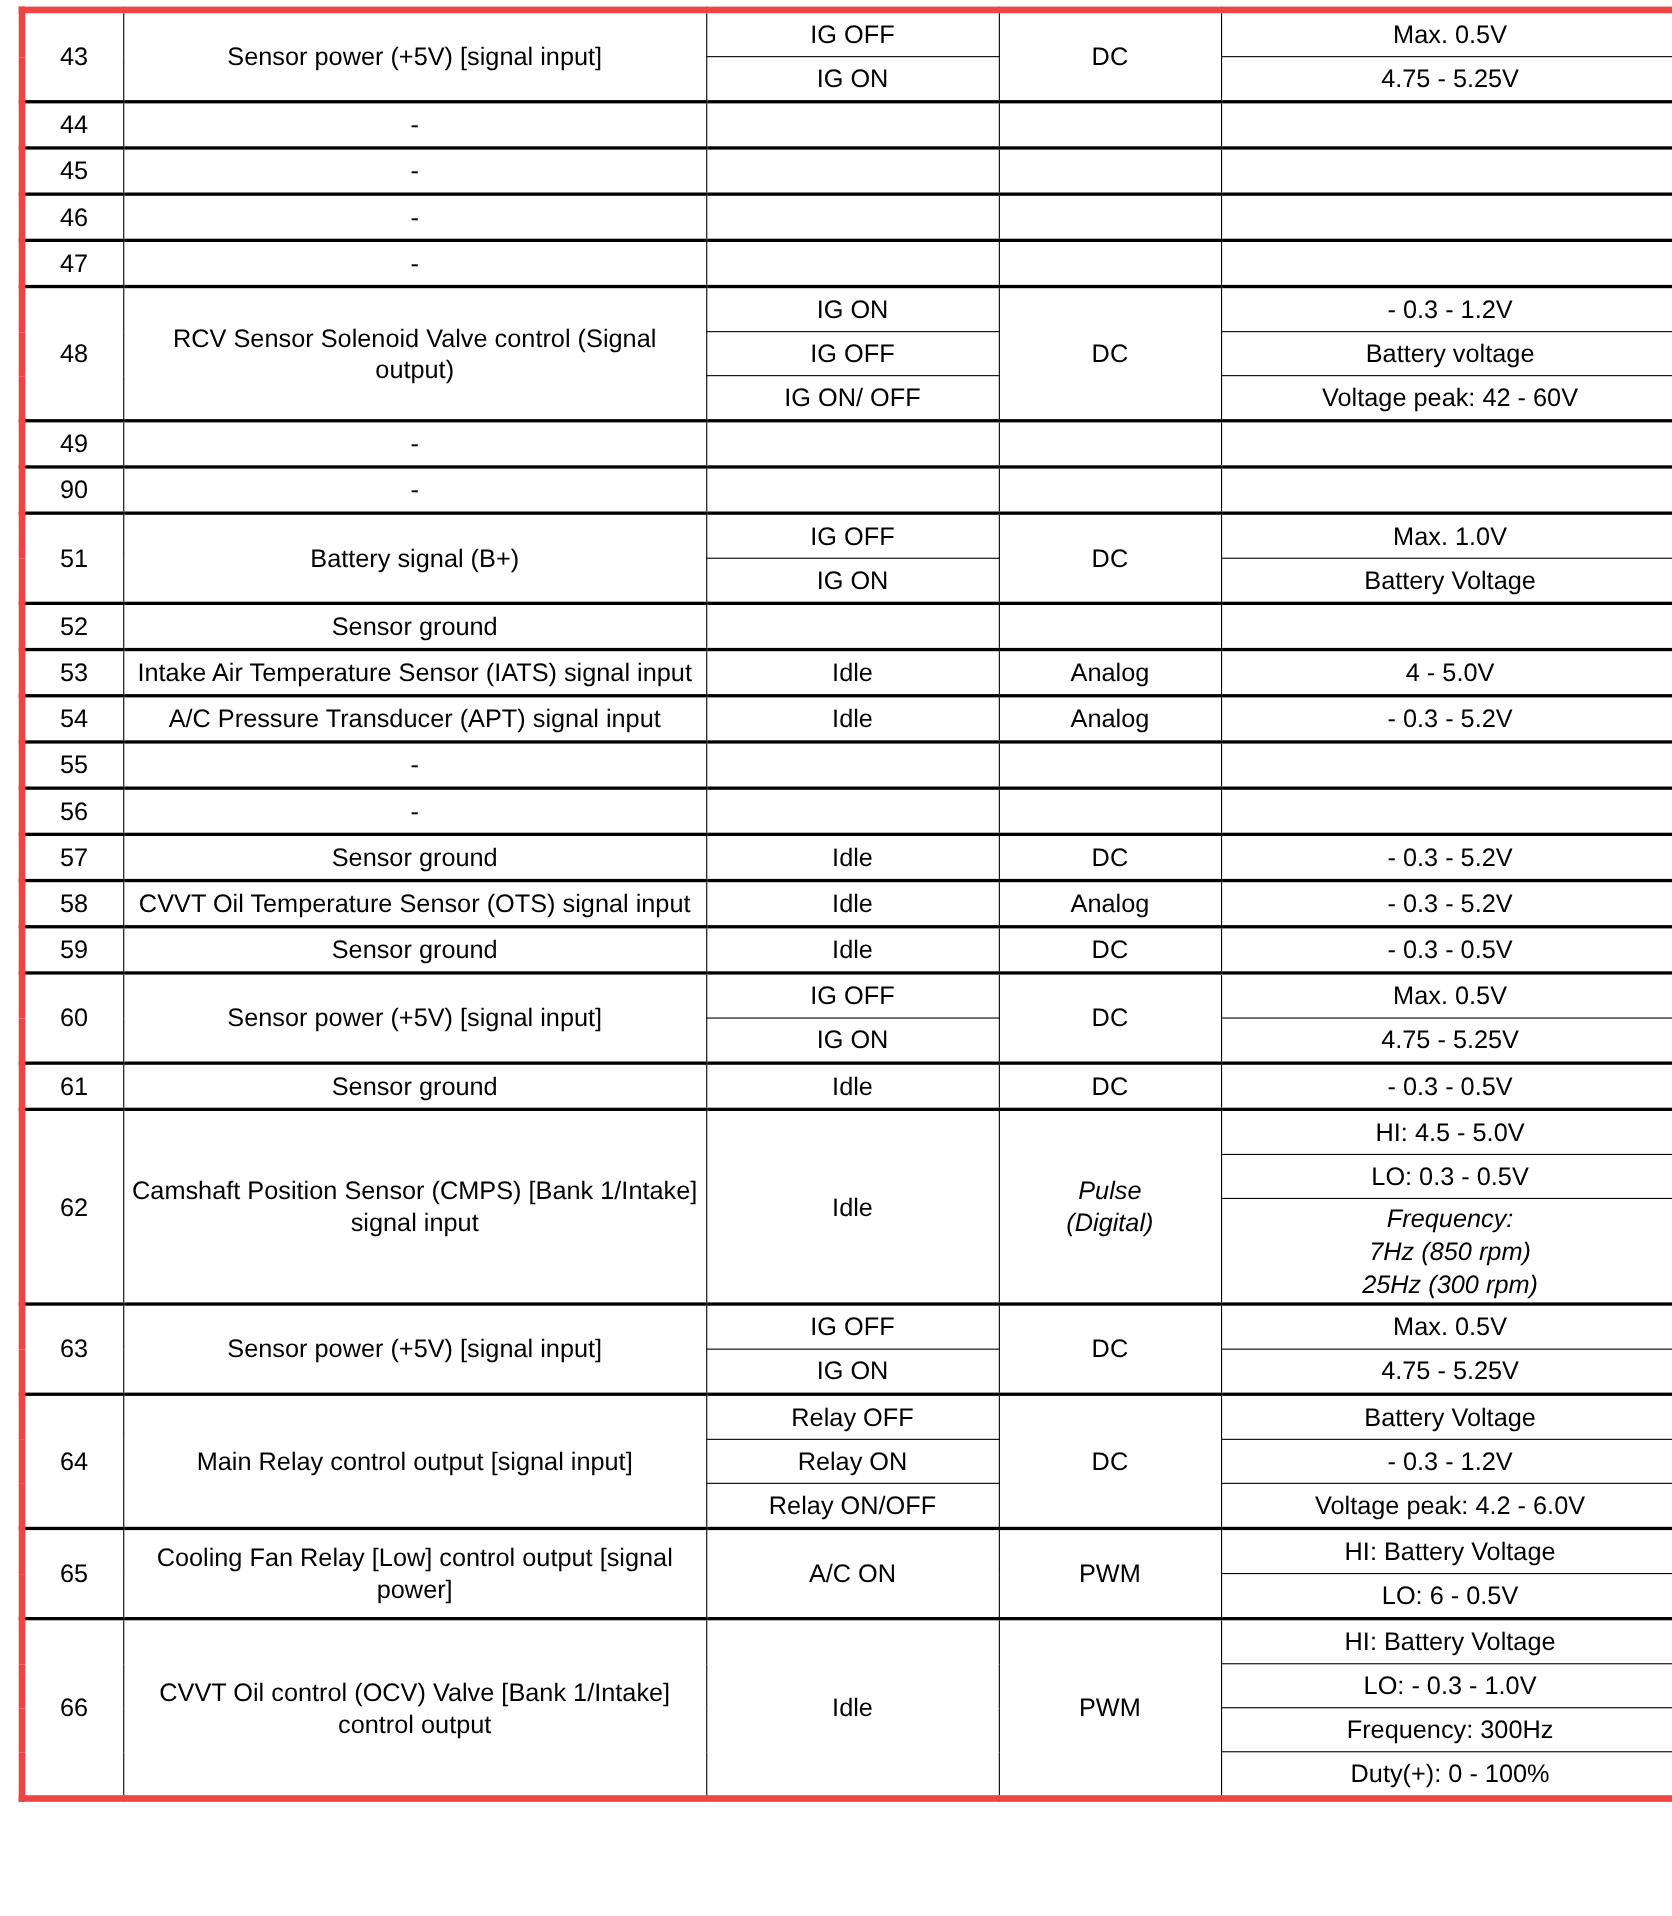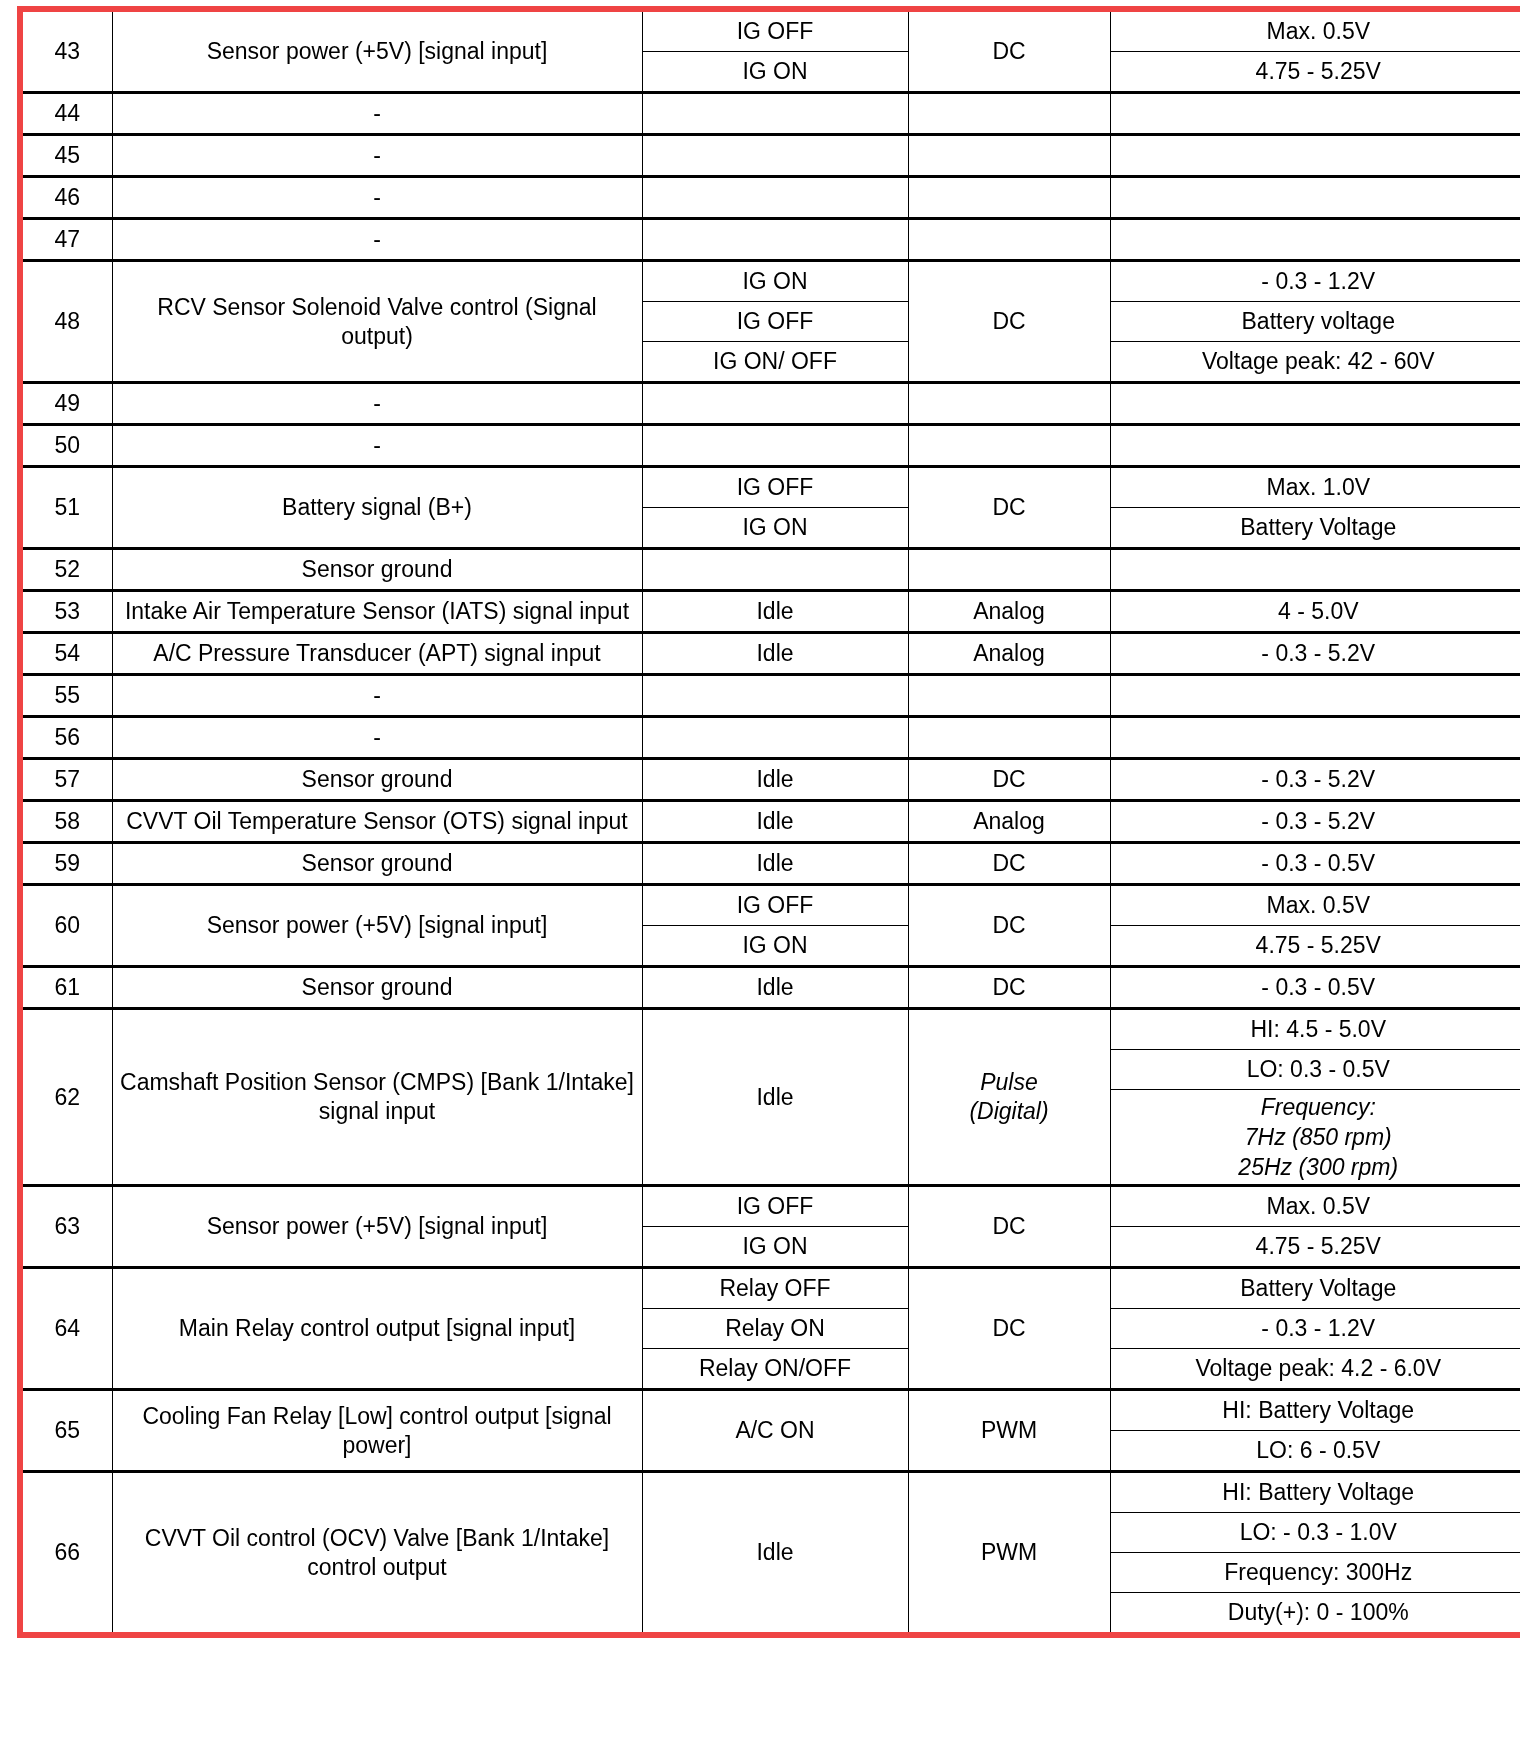--- a/index.html
+++ b/index.html
@@ -116,21 +116,21 @@
         <td class="level">Voltage peak: 42 - 60V</td>
       </tr>
       <tr class="grp-start">
         <td class="no">49</td>
         <td class="desc blank">-</td>
         <td class="cond"></td>
         <td class="type"></td>
         <td class="level"></td>
       </tr>
       <tr class="grp-start">
-        <td class="no">50</td>
+        <td class="no">90</td>
         <td class="desc blank">-</td>
         <td class="cond"></td>
         <td class="type"></td>
         <td class="level"></td>
       </tr>
       <tr class="grp-start">
         <td class="no" rowspan="2">51</td>
         <td class="desc" rowspan="2">Battery signal (B+)</td>
         <td class="cond">IG OFF</td>
         <td class="type" rowspan="2">DC</td>

